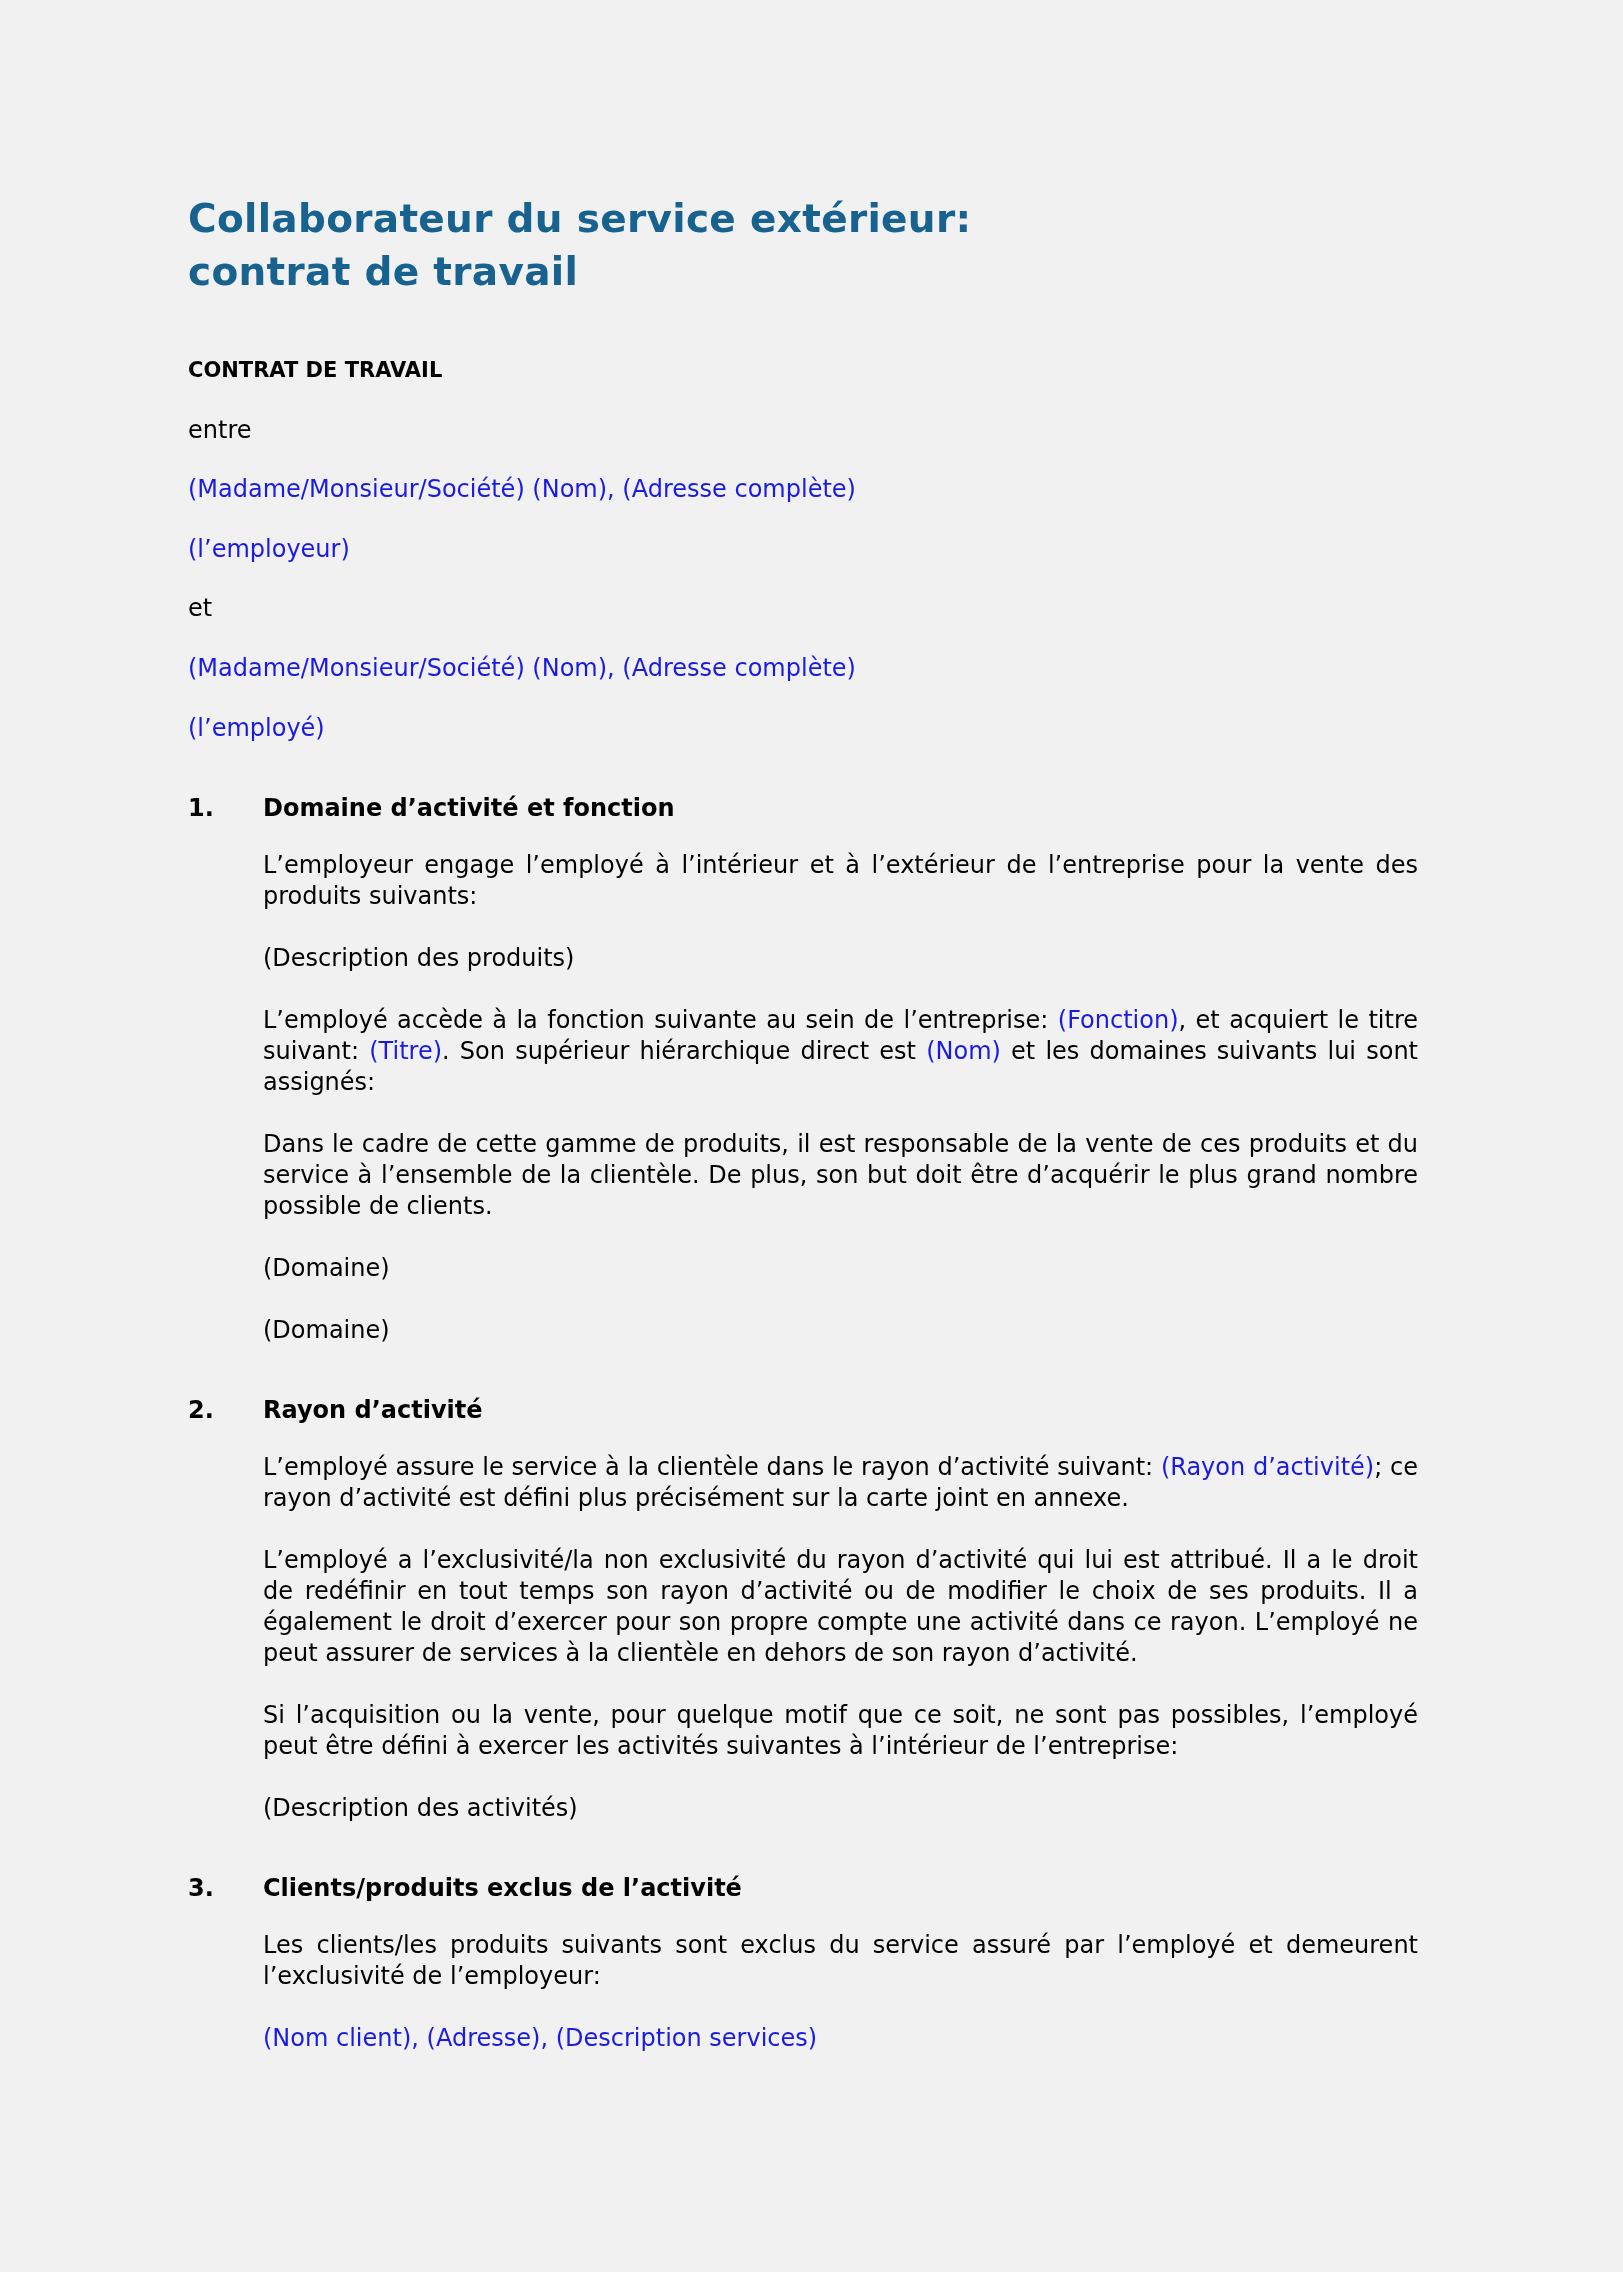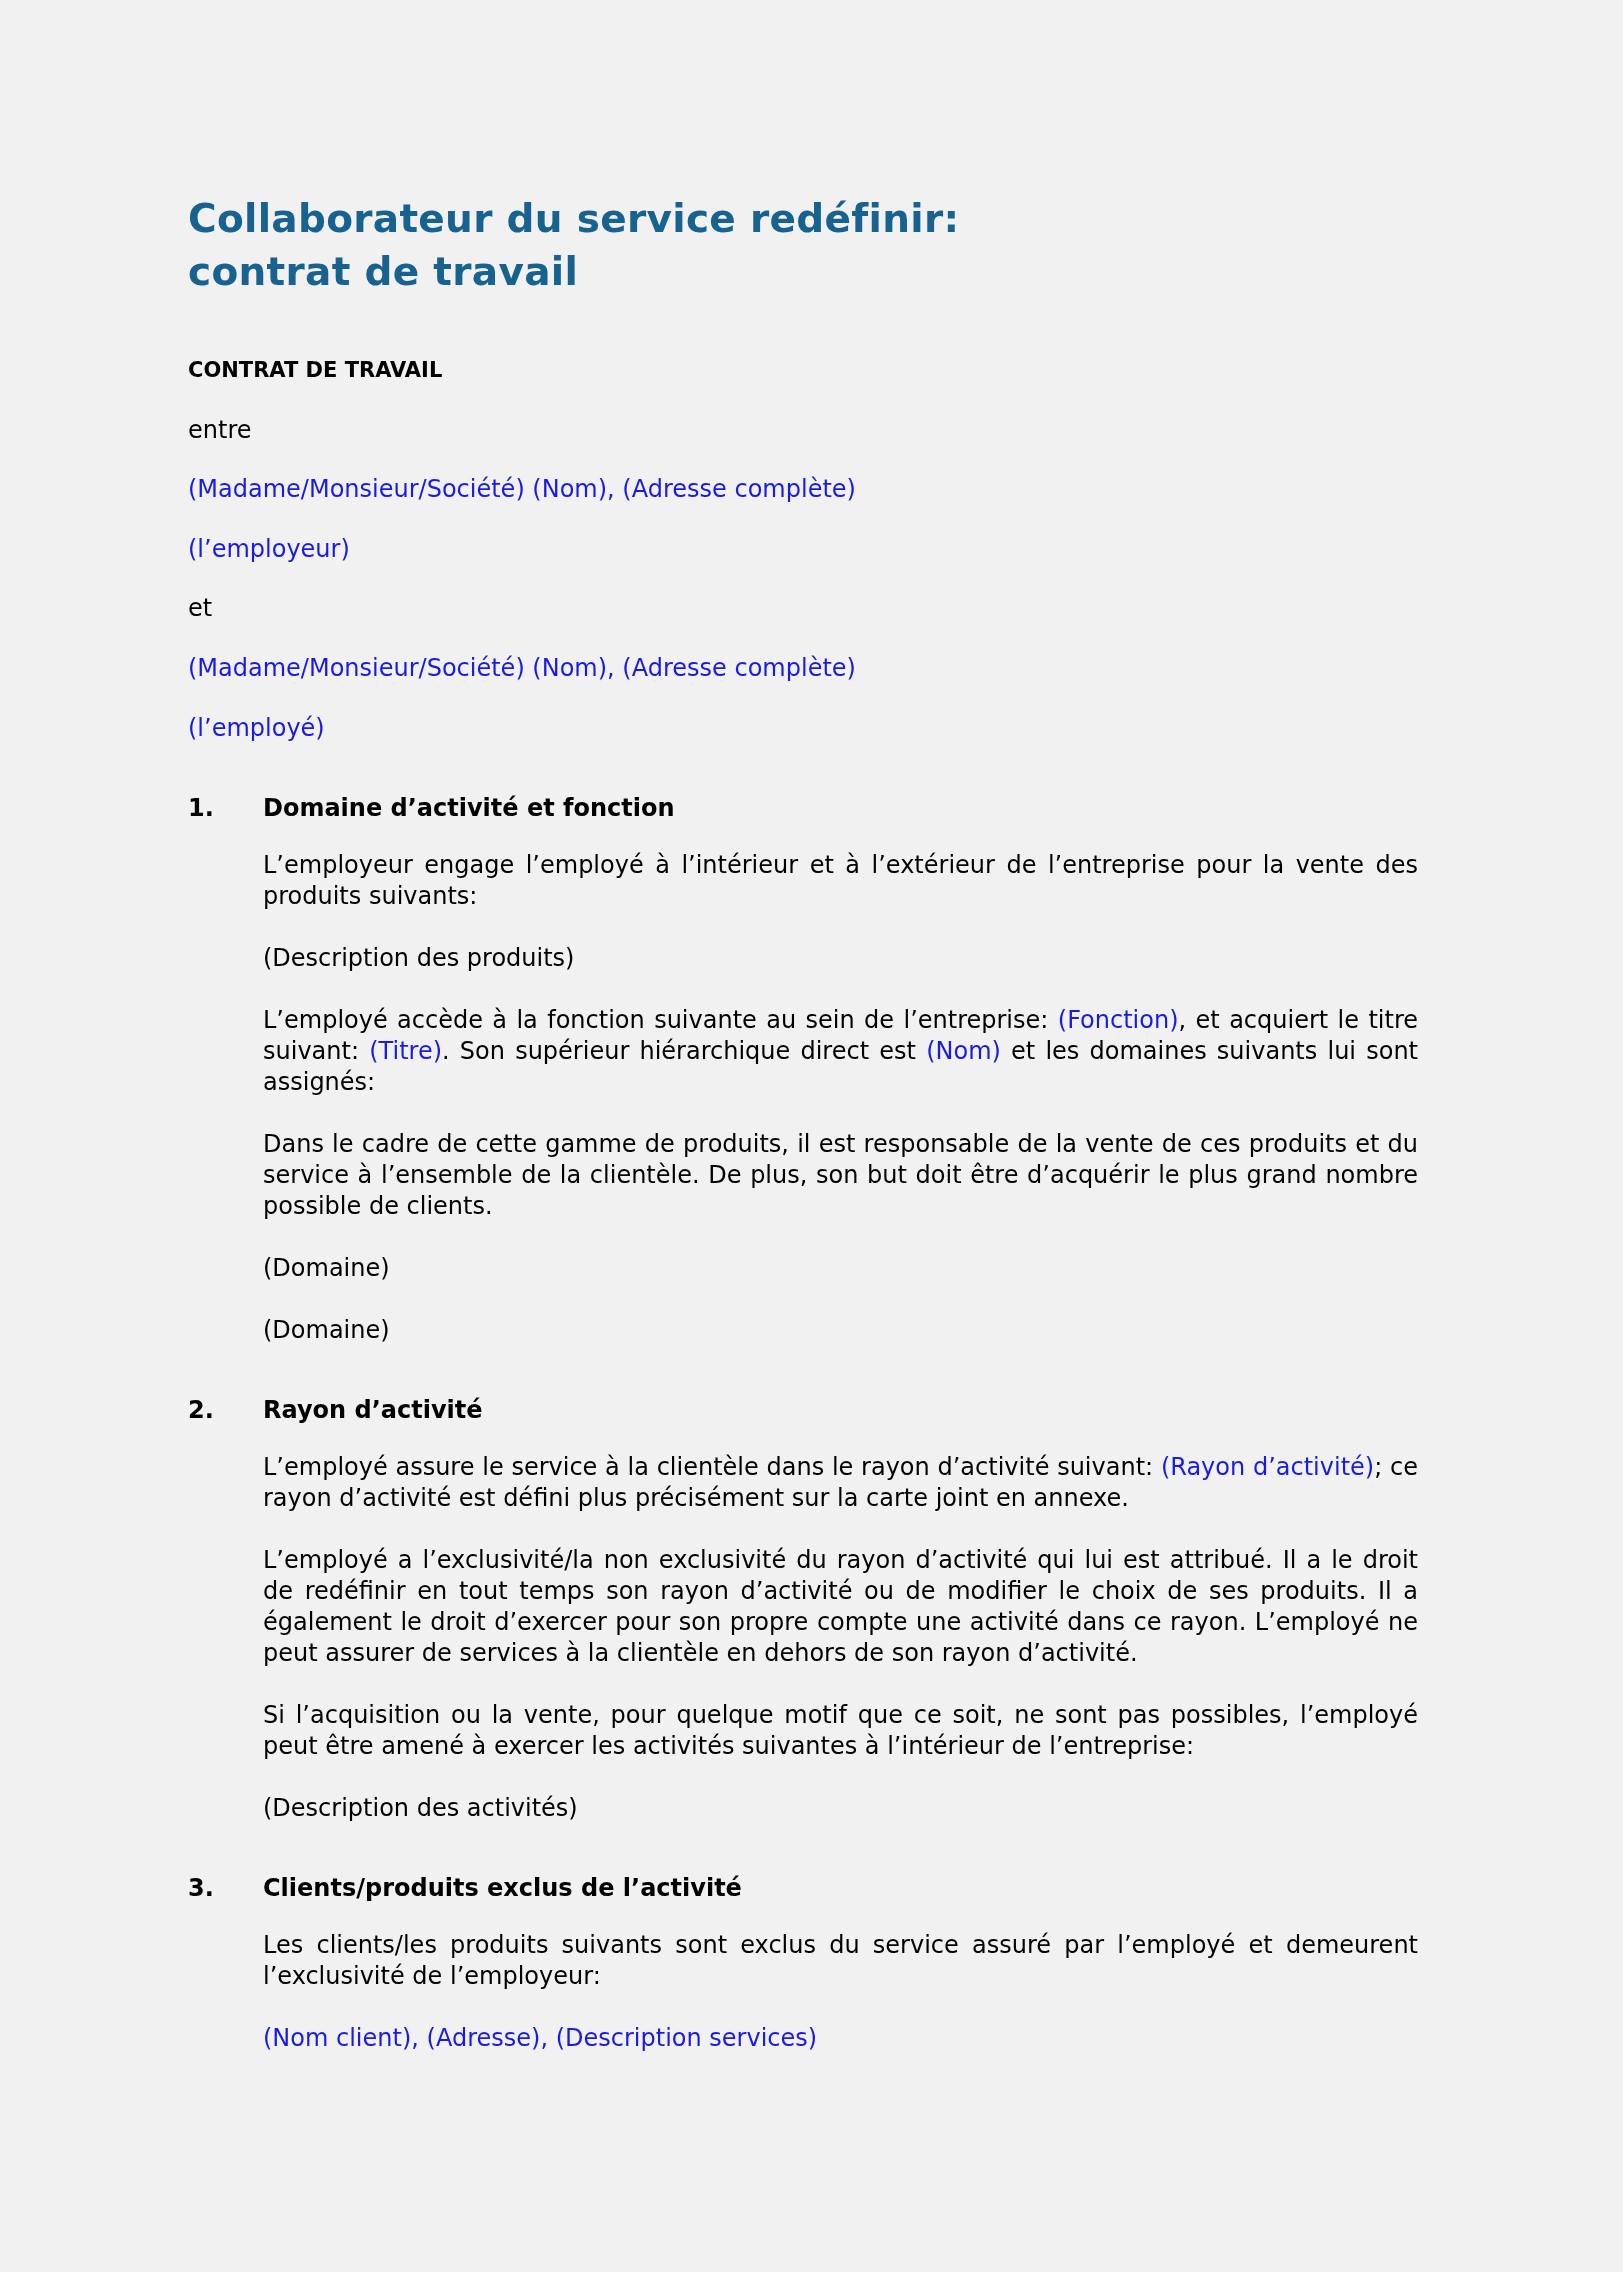--- a/index.html
+++ b/index.html
@@ -59,21 +59,21 @@
   .para.just{
     text-align:justify;
     text-justify:inter-word;
   }
 </style>
 </head>
 <body>
 
 <div class="doc">
   <h1 class="title">
-    <span>Collaborateur du service redéfinir:</span>
+    <span>Collaborateur du service extérieur:</span>
     <span>contrat de travail</span>
   </h1>
 
   <div class="intro" id="intro">
       <p class="b">CONTRAT DE TRAVAIL</p>
       <p>entre</p>
       <p class="blue">(Madame/Monsieur/Société) (Nom), (Adresse complète)</p>
       <p class="blue">(l’employeur)</p>
       <p>et</p>
       <p class="blue">(Madame/Monsieur/Société) (Nom), (Adresse complète)</p>
@@ -93,21 +93,21 @@
         <p class="para"><span>(Domaine)</span></p>
         <p class="para"><span>(Domaine)</span></p>
       </div>
       <div class="section">
         <div class="shead">
           <span class="num">2.</span>
           <span class="htxt">Rayon d’activité</span>
         </div>
         <p class="para just"><span>L’employé assure le service à la clientèle dans le rayon d’activité suivant: </span><span class="blue">(Rayon d’activité)</span><span>; ce rayon d’activité est défini plus précisément sur la carte joint en annexe.</span></p>
         <p class="para just"><span>L’employé a l’exclusivité/la non exclusivité du rayon d’activité qui lui est attribué. Il a le droit de redéfinir en tout temps son rayon d’activité ou de modifier le choix de ses produits. Il a également le droit d’exercer pour son propre compte une activité dans ce rayon. L’employé ne peut assurer de services à la clientèle en dehors de son rayon d’activité.</span></p>
-        <p class="para just"><span>Si l’acquisition ou la vente, pour quelque motif que ce soit, ne sont pas possibles, l’employé peut être amené à exercer les activités suivantes à l’intérieur de l’entreprise:</span></p>
+        <p class="para just"><span>Si l’acquisition ou la vente, pour quelque motif que ce soit, ne sont pas possibles, l’employé peut être défini à exercer les activités suivantes à l’intérieur de l’entreprise:</span></p>
         <p class="para"><span>(Description des activités)</span></p>
       </div>
       <div class="section">
         <div class="shead">
           <span class="num">3.</span>
           <span class="htxt">Clients/produits exclus de l’activité</span>
         </div>
         <p class="para just"><span>Les clients/les produits suivants sont exclus du service assuré par l’employé et demeurent l’exclusivité de l’employeur:</span></p>
         <p class="para"><span class="blue">(Nom client), (Adresse), (Description services)</span></p>
       </div>

